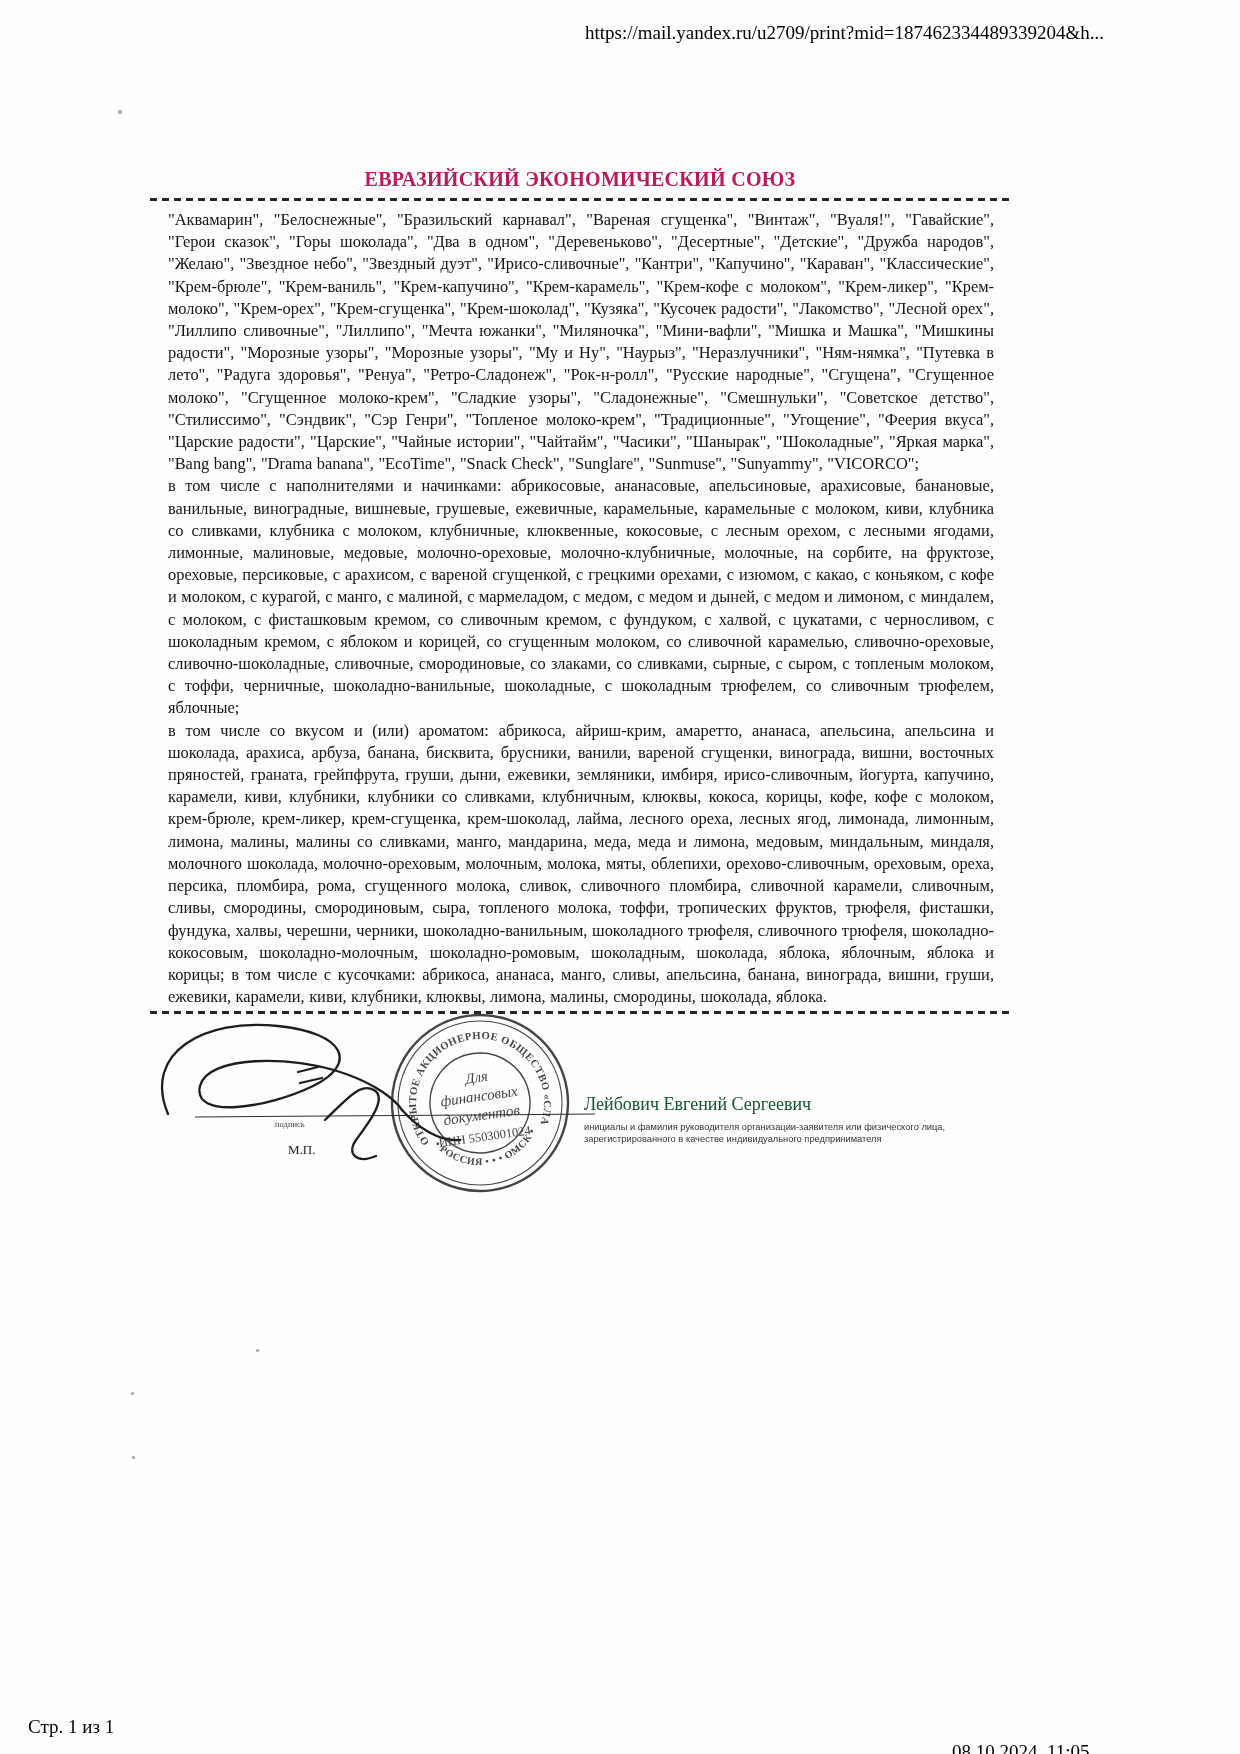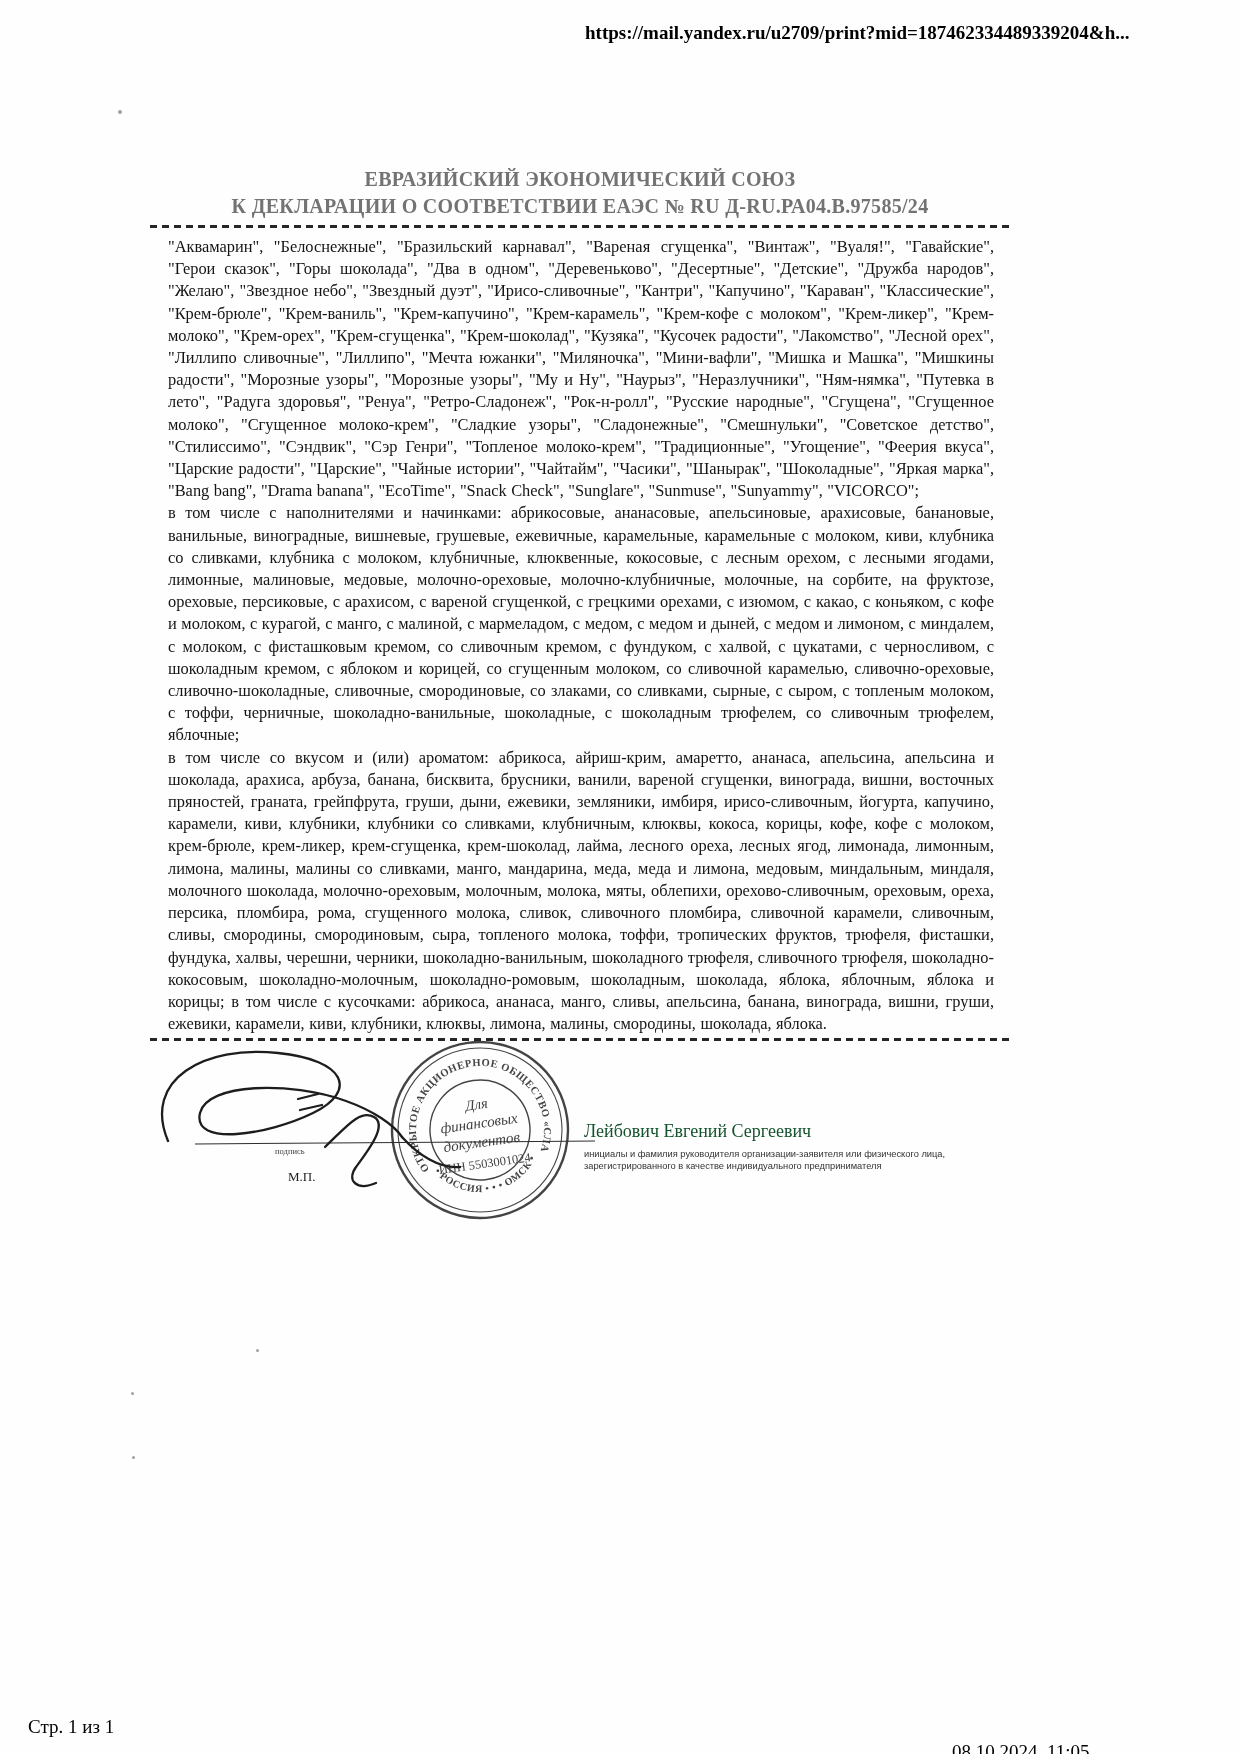--- a/index.html
+++ b/index.html
@@ -4,24 +4,24 @@
 <style>
   html,body{margin:0;padding:0;}
   body{
     width:1240px;height:1754px;position:relative;overflow:hidden;
     background:#fefefe;color:#121212;
     font-family:"Liberation Serif","DejaVu Serif",serif;
   }
   
   .print-header{position:absolute;top:22px;left:0;width:1240px;height:30px;font-size:19px;color:#000;}
   .file-name{position:absolute;left:28px;top:0;white-space:nowrap;}
-  .page-url{position:absolute;left:585px;top:0;white-space:nowrap;font-weight:bold;}
+  .page-url{position:absolute;left:585px;top:0;white-space:nowrap;}
   
   .doc{position:absolute;left:150px;top:166px;width:860px;}
-  .doc-title{ text-align:center;font-weight:bold;font-size:20px;line-height:27px;letter-spacing:0.3px;color:#737373;}
+  .doc-title{ text-align:center;font-weight:bold;font-size:20px;line-height:27px;letter-spacing:0.3px;color:#be185d;}
   .sep{height:3px;margin-top:5px;background:repeating-linear-gradient(90deg,#262626 0 7px,transparent 7px 12px);}
   .sep.sep-bottom{margin-top:3px;}
   .body-text{margin-top:8px;padding:0 16px 0 18px;font-size:16.4px;line-height:22.2px;text-align:justify;color:#141414;word-spacing:0.4px;}
   .body-text p{margin:0;}
   
   .sig-area{position:relative;height:210px;margin-top:6px;}
   .sig-line{position:absolute;left:45px;top:95px;width:400px;border-top:1.6px solid #2e2e2e;transform:rotate(-0.4deg);}
   .podpis-caption{position:absolute;left:125px;top:99px;font-size:8.5px;color:#3a3a3a;}
   .mp-label{position:absolute;left:138px;top:122px;font-size:13px;color:#1c1c1c;}
   .stamp{position:absolute;left:235px;top:-12px;transform:rotate(-8deg);opacity:0.88;}
@@ -41,21 +41,20 @@
 </style>
 </head>
 <body>
 
 <div class="print-header">
   <div class="page-url">https://mail.yandex.ru/u2709/print?mid=187462334489339204&amp;h...</div>
 </div>
 
 <div class="doc">
   <div class="doc-title">ЕВРАЗИЙСКИЙ ЭКОНОМИЧЕСКИЙ СОЮЗ</div>
-  <div class="doc-title">К ДЕКЛАРАЦИИ О СООТВЕТСТВИИ ЕАЭС № RU Д-RU.РА04.В.97585/24</div>
   <div class="sep"></div>
 
   <div class="body-text">
     <p>"Аквамарин", "Белоснежные", "Бразильский карнавал", "Вареная сгущенка", "Винтаж", "Вуаля!", "Гавайские", "Герои сказок", "Горы шоколада", "Два в одном", "Деревеньково", "Десертные", "Детские", "Дружба народов", "Желаю", "Звездное небо", "Звездный дуэт", "Ирисо-сливочные", "Кантри", "Капучино", "Караван", "Классические", "Крем-брюле", "Крем-ваниль", "Крем-капучино", "Крем-карамель", "Крем-кофе с молоком", "Крем-ликер", "Крем-молоко", "Крем-орех", "Крем-сгущенка", "Крем-шоколад", "Кузяка", "Кусочек радости", "Лакомство", "Лесной орех", "Лиллипо сливочные", "Лиллипо", "Мечта южанки", "Миляночка", "Мини-вафли", "Мишка и Машка", "Мишкины радости", "Морозные узоры", "Морозные узоры", "Му и Ну", "Наурыз", "Неразлучники", "Ням-нямка", "Путевка в лето", "Радуга здоровья", "Ренуа", "Ретро-Сладонеж", "Рок-н-ролл", "Русские народные", "Сгущена", "Сгущенное молоко", "Сгущенное молоко-крем", "Сладкие узоры", "Сладонежные", "Смешнульки", "Советское детство", "Стилиссимо", "Сэндвик", "Сэр Генри", "Топленое молоко-крем", "Традиционные", "Угощение", "Феерия вкуса", "Царские радости", "Царские", "Чайные истории", "Чайтайм", "Часики", "Шанырак", "Шоколадные", "Яркая марка", "Bang bang", "Drama banana", "EcoTime", "Snack Check", "Sunglare", "Sunmuse", "Sunyammy", "VICORCO";</p>
     <p>в том числе с наполнителями и начинками: абрикосовые, ананасовые, апельсиновые, арахисовые, банановые, ванильные, виноградные, вишневые, грушевые, ежевичные, карамельные, карамельные с молоком, киви, клубника со сливками, клубника с молоком, клубничные, клюквенные, кокосовые, с лесным орехом, с лесными ягодами, лимонные, малиновые, медовые, молочно-ореховые, молочно-клубничные, молочные, на сорбите, на фруктозе, ореховые, персиковые, с арахисом, с вареной сгущенкой, с грецкими орехами, с изюмом, с какао, с коньяком, с кофе и молоком, с курагой, с манго, с малиной, с мармеладом, с медом, с медом и дыней, с медом и лимоном, с миндалем, с молоком, с фисташковым кремом, со сливочным кремом, с фундуком, с халвой, с цукатами, с черносливом, с шоколадным кремом, с яблоком и корицей, со сгущенным молоком, со сливочной карамелью, сливочно-ореховые, сливочно-шоколадные, сливочные, смородиновые, со злаками, со сливками, сырные, с сыром, с топленым молоком, с тоффи, черничные, шоколадно-ванильные, шоколадные, с шоколадным трюфелем, со сливочным трюфелем, яблочные;</p>
     <p>в том числе со вкусом и (или) ароматом: абрикоса, айриш-крим, амаретто, ананаса, апельсина, апельсина и шоколада, арахиса, арбуза, банана, бисквита, брусники, ванили, вареной сгущенки, винограда, вишни, восточных пряностей, граната, грейпфрута, груши, дыни, ежевики, земляники, имбиря, ирисо-сливочным, йогурта, капучино, карамели, киви, клубники, клубники со сливками, клубничным, клюквы, кокоса, корицы, кофе, кофе с молоком, крем-брюле, крем-ликер, крем-сгущенка, крем-шоколад, лайма, лесного ореха, лесных ягод, лимонада, лимонным, лимона, малины, малины со сливками, манго, мандарина, меда, меда и лимона, медовым, миндальным, миндаля, молочного шоколада, молочно-ореховым, молочным, молока, мяты, облепихи, орехово-сливочным, ореховым, ореха, персика, пломбира, рома, сгущенного молока, сливок, сливочного пломбира, сливочной карамели, сливочным, сливы, смородины, смородиновым, сыра, топленого молока, тоффи, тропических фруктов, трюфеля, фисташки, фундука, халвы, черешни, черники, шоколадно-ванильным, шоколадного трюфеля, сливочного трюфеля, шоколадно-кокосовым, шоколадно-молочным, шоколадно-ромовым, шоколадным, шоколада, яблока, яблочным, яблока и корицы; в том числе с кусочками: абрикоса, ананаса, манго, сливы, апельсина, банана, винограда, вишни, груши, ежевики, карамели, киви, клубники, клюквы, лимона, малины, смородины, шоколада, яблока.</p>
   </div>
   <div class="sep sep-bottom"></div>
 
   <div class="sig-area">

